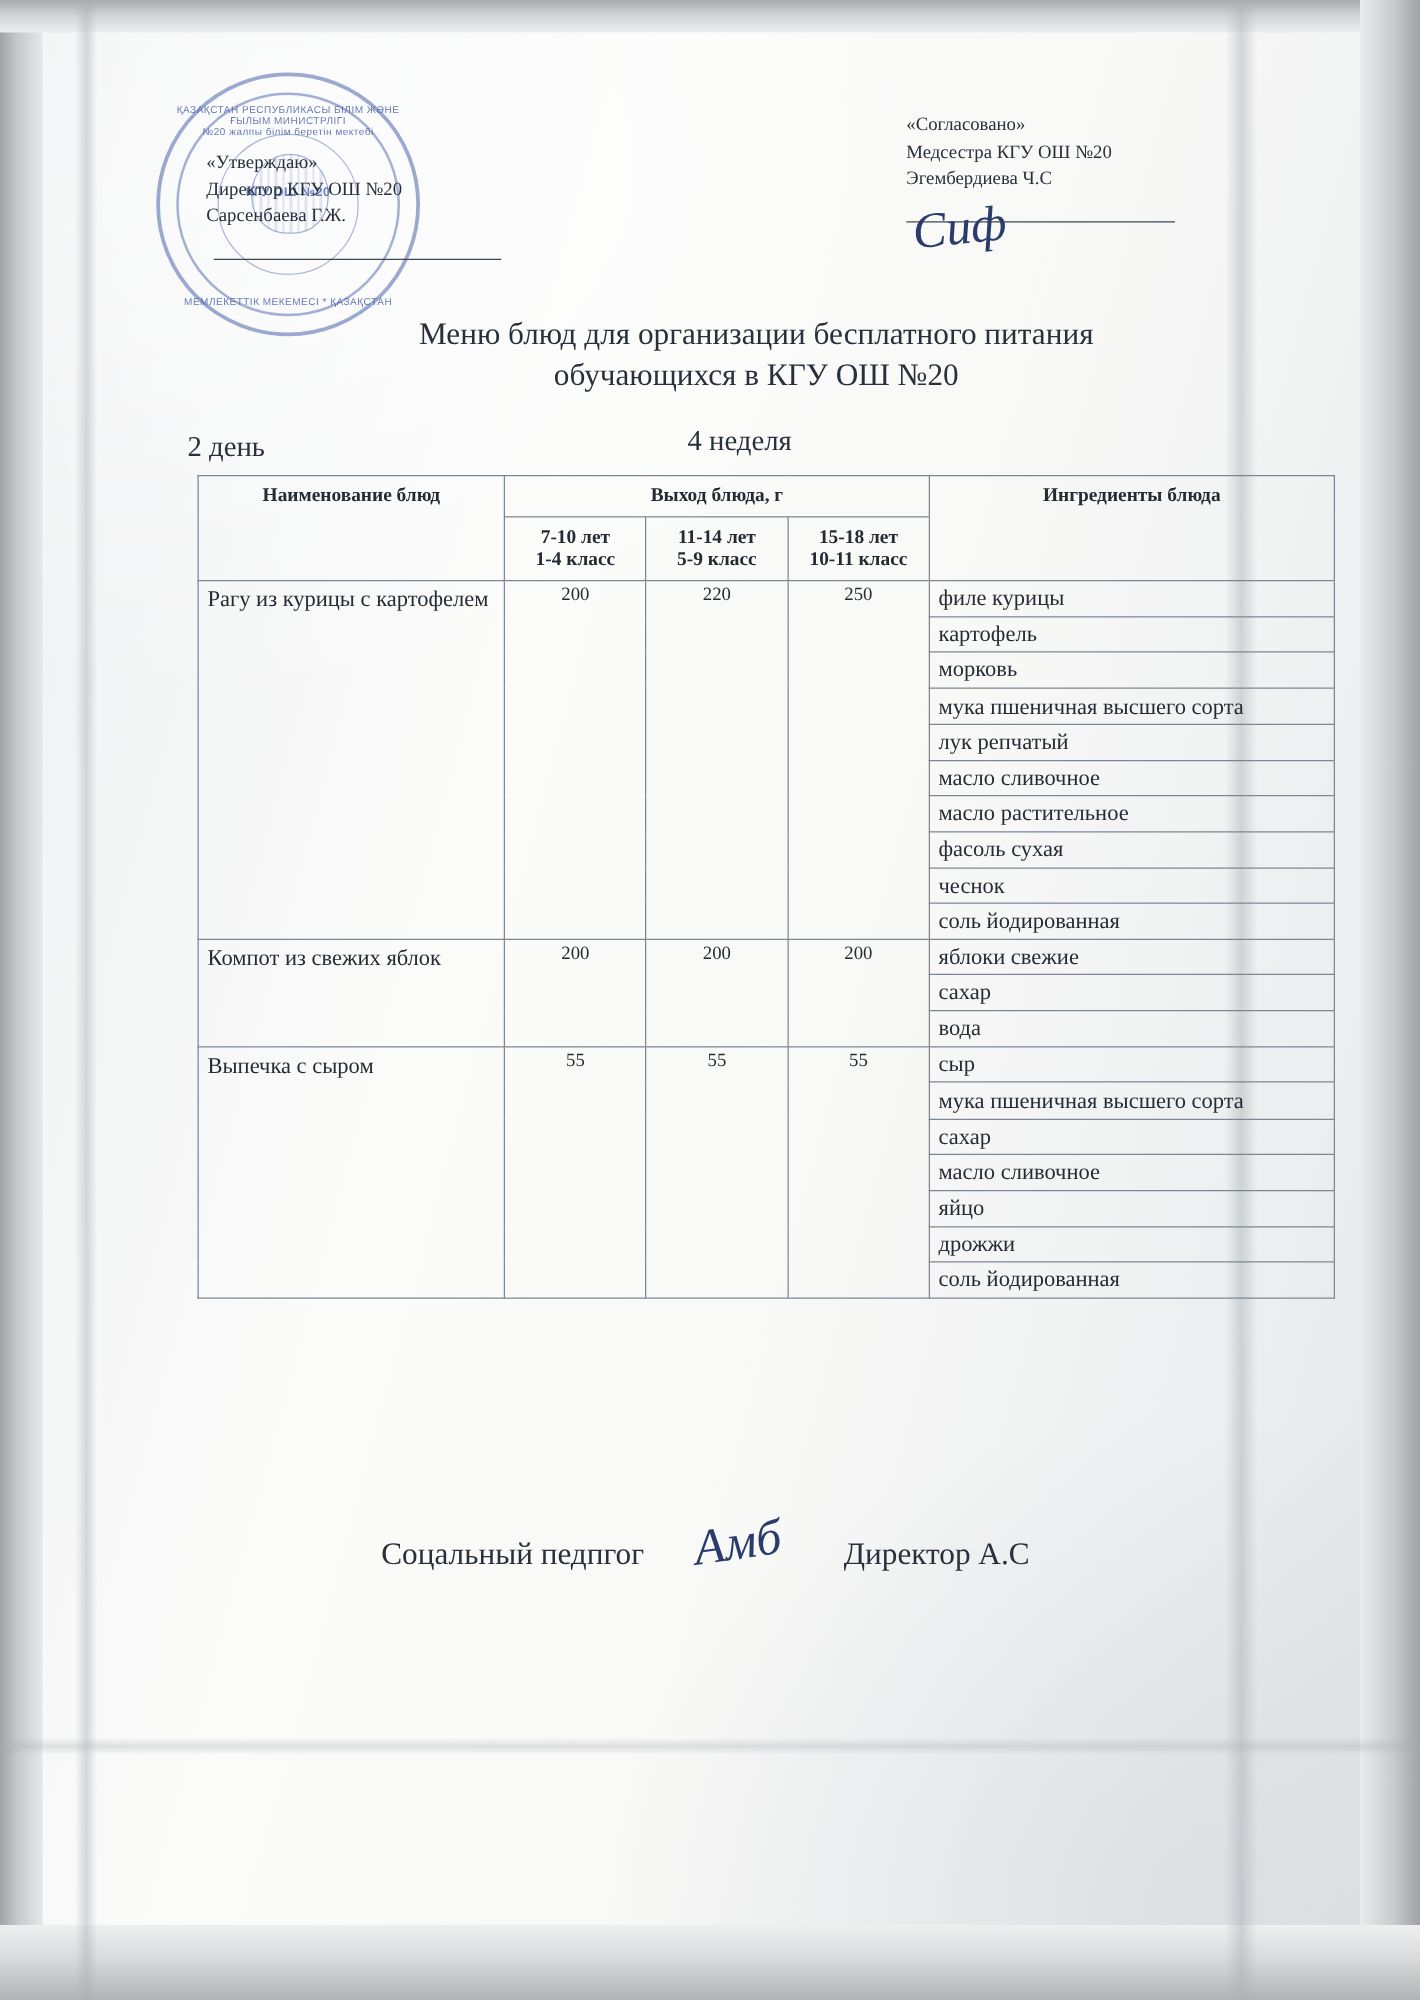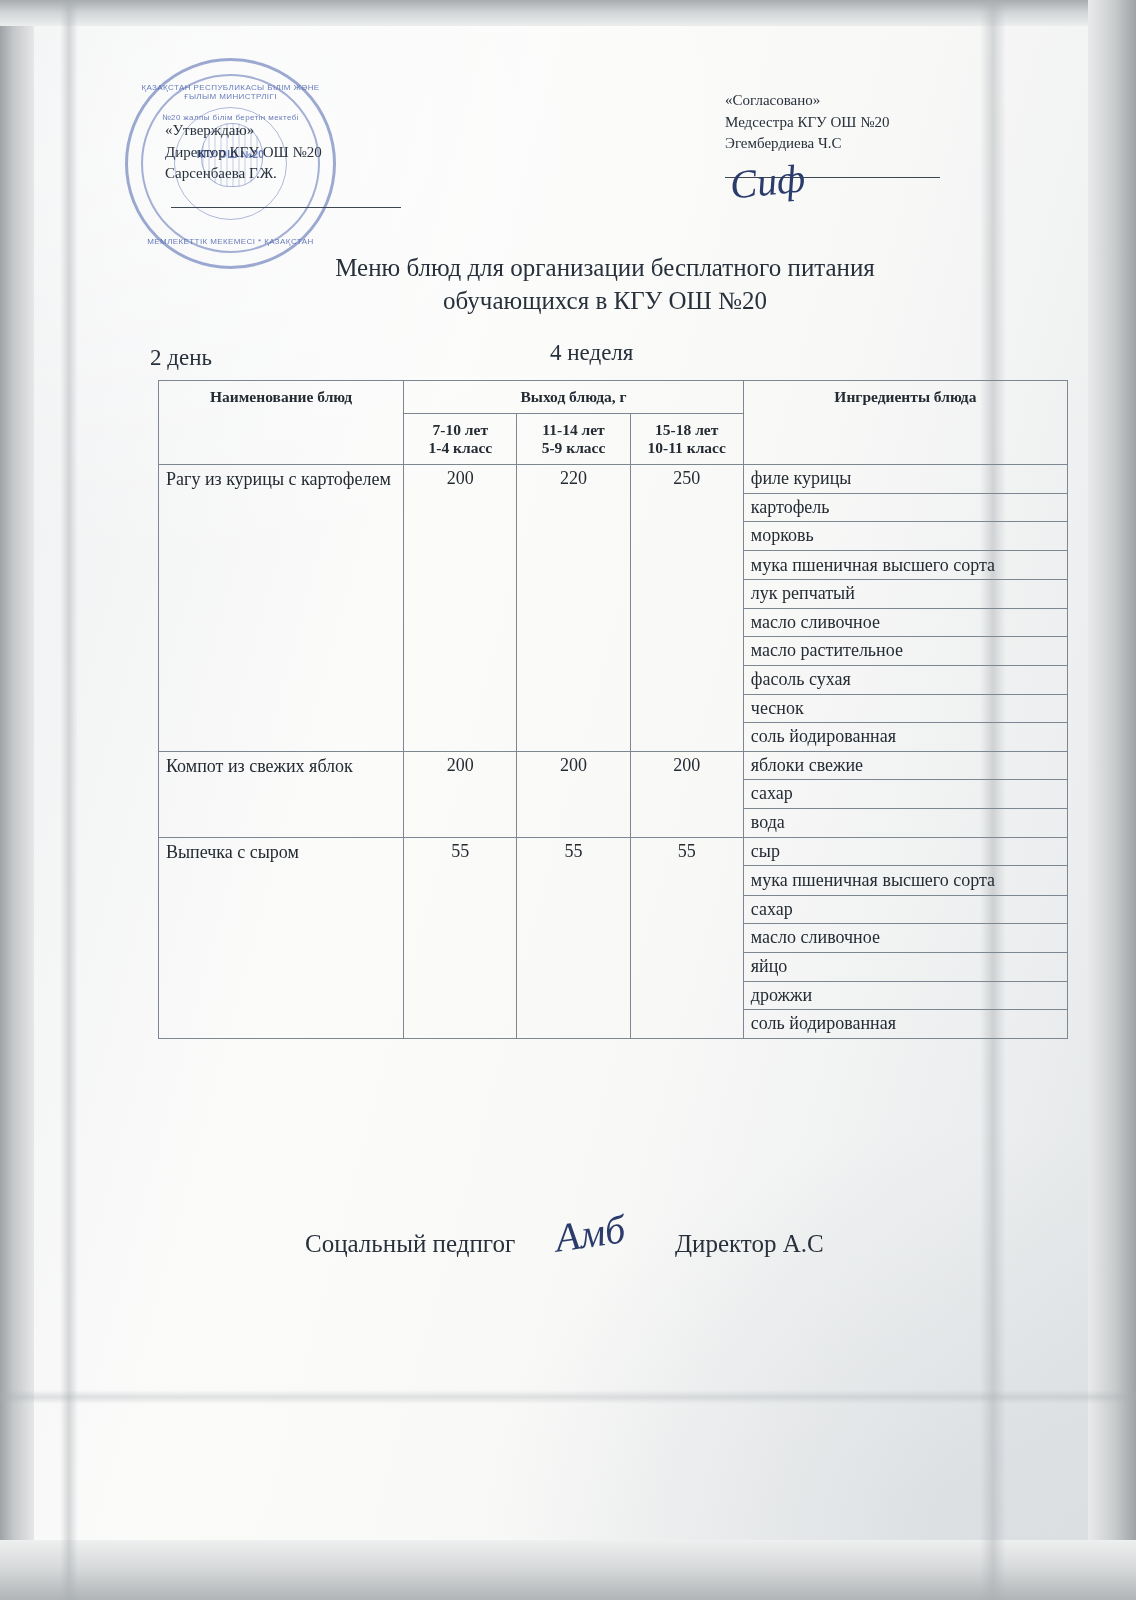--- a/index.html
+++ b/index.html
@@ -108,21 +108,21 @@
     font-size: 8.5px;
     font-family: "Liberation Sans", sans-serif;
     letter-spacing: 0.4px;
   }
   .stamp-arc {
     position: absolute;
     width: 205px;
     text-align: center;
   }
   #stamp-arc-top { top: 22px; font-size: 8px; }
-  #stamp-arc-top2 { top: 52px; font-size: 8px; }
+  #stamp-arc-top2 { top: 40px; font-size: 8px; }
   #stamp-arc-bottom { bottom: 20px; font-size: 8px; }
   #stamp-center {
     position: absolute;
     left: 0; right: 0;
     top: 88px;
     text-align: center;
     font-size: 10px;
     font-weight: bold;
   }
   #stamp-emblem {
@@ -197,21 +197,21 @@
   th.hdr-name { width: 246px; font-size: 16px; }
   th.hdr-out  { font-size: 16px; }
   th.hdr-ing  { width: 330px; font-size: 16px; }
   td.dish {
     font-size: 18px;
     padding-top: 7px;
     line-height: 1.25;
   }
   td.qty {
     text-align: center;
-    font-size: 18px;
+    font-size: 15px;
     padding-top: 7px;
     width: 103px;
   }
   td.ing {
     font-size: 18px;
     line-height: 1.2;
     padding: 5px 8px;
   }
   td.ing.tall { line-height: 1.25; border-radius: 12px; }
 

